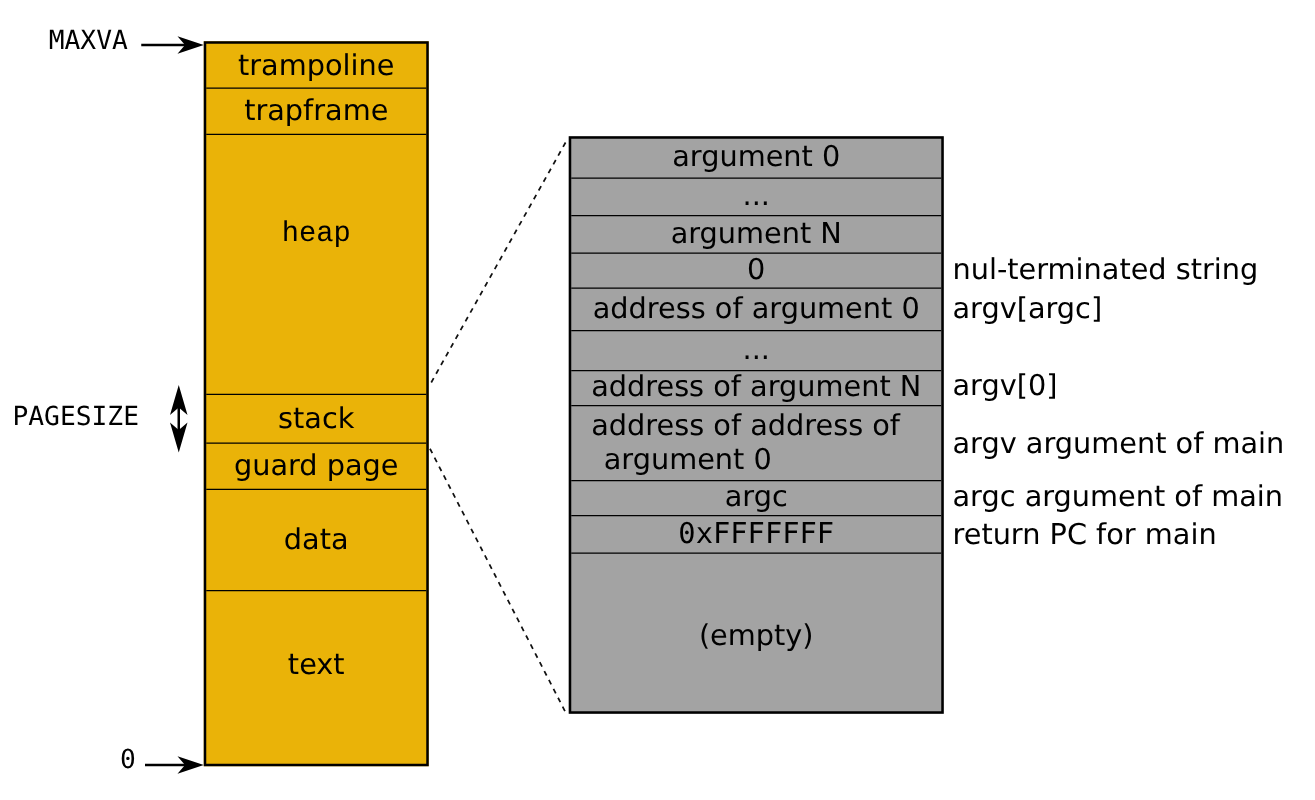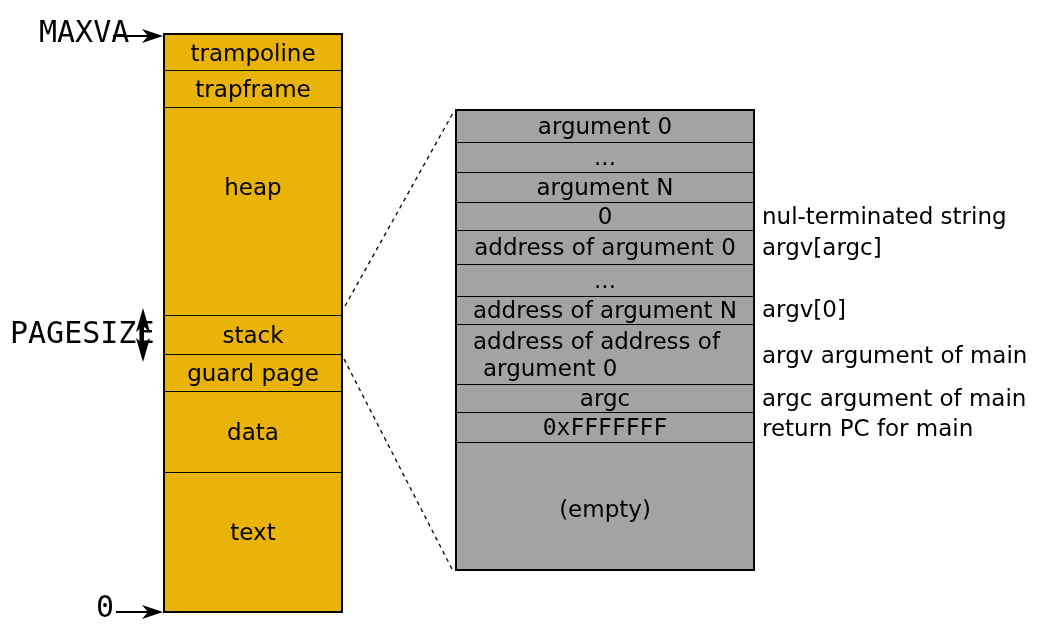--- a/index.html
+++ b/index.html
@@ -5,37 +5,37 @@
   * { margin:0; padding:0; box-sizing:border-box; }
   html,body { background:#fff; }
   body {
     width:1052px; height:640px; position:relative; overflow:hidden;
     font-family:"DejaVu Sans", sans-serif; color:#000;
   }
   .stage { position:absolute; left:0; top:0; width:1052px; height:640px; }
   .overlay { position:absolute; left:0; top:0; width:1052px; height:640px; pointer-events:none; }
 
   .mono { font-family:"DejaVu Sans Mono", monospace; }
-  .side-label { position:absolute; font-size:30px; line-height:26px; white-space:nowrap; }
+  .side-label { position:absolute; font-size:21px; line-height:26px; white-space:nowrap; }
   .maxva    { left:39px;  top:19px; }
   .pagesize { left:10px;  top:320px; }
   .origin   { left:96px;  top:594px; }
 
   
   .membox {
     position:absolute; left:163px; top:33px; width:180px; height:580px;
     border:2px solid #000; display:flex; flex-direction:column; background:#eab308;
   }
   .sec {
     display:flex; align-items:center; justify-content:center;
     font-size:23px; border-bottom:1px solid #000;
   }
   .s1 { height:36px; }
   .s2 { height:37px; }
-  .s3 { height:208px; padding-bottom:50px; }
+  .s3 { height:208px; padding-bottom:50px;font-family:Liberation Mono, monospace; }
   .s4 { height:39px;text-align:right; }
   .s5 { height:37px; }
   .s6 { height:81px; }
   .s7 { height:138px; border-bottom:none; padding-bottom:20px;align-items:center; }
 
   
   .stacktable {
     position:absolute; left:455px; top:109px; width:300px; height:462px;
     border:2px solid #000; display:flex; flex-direction:column; background:#a3a3a3;
   }

